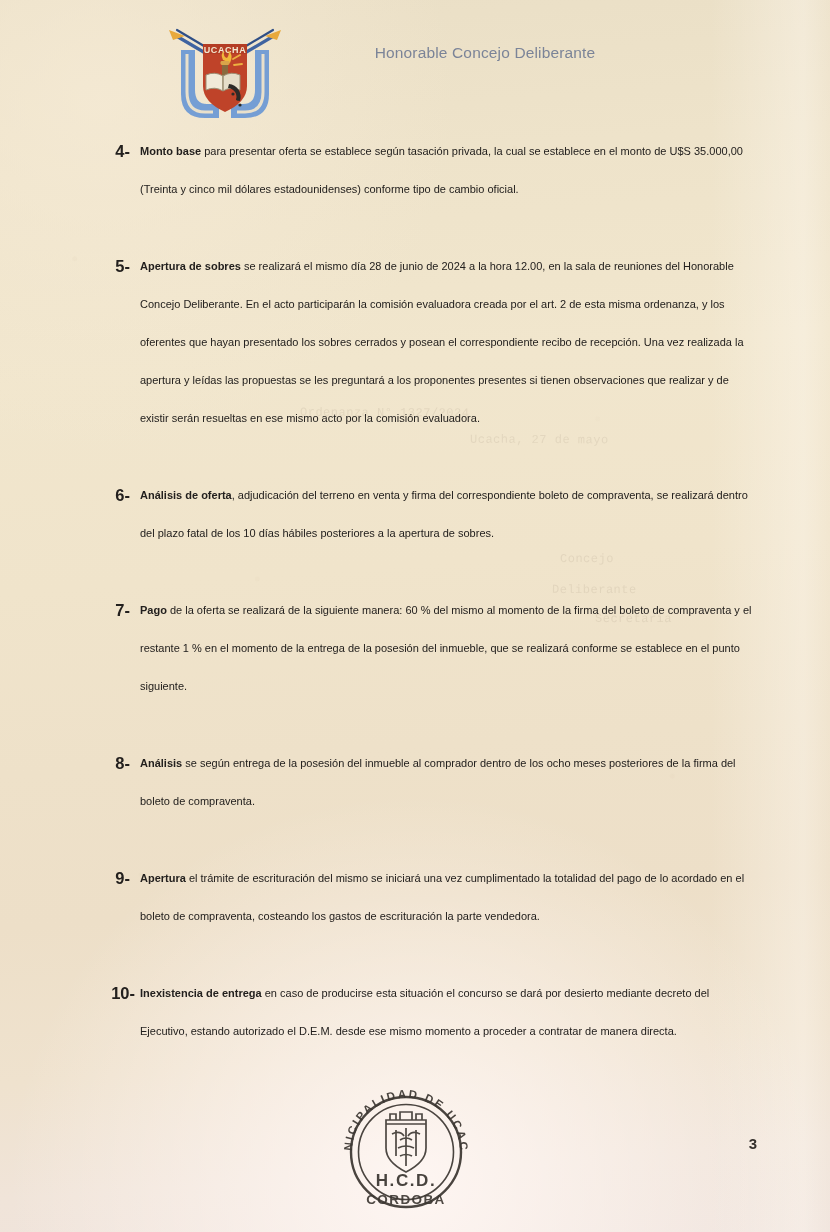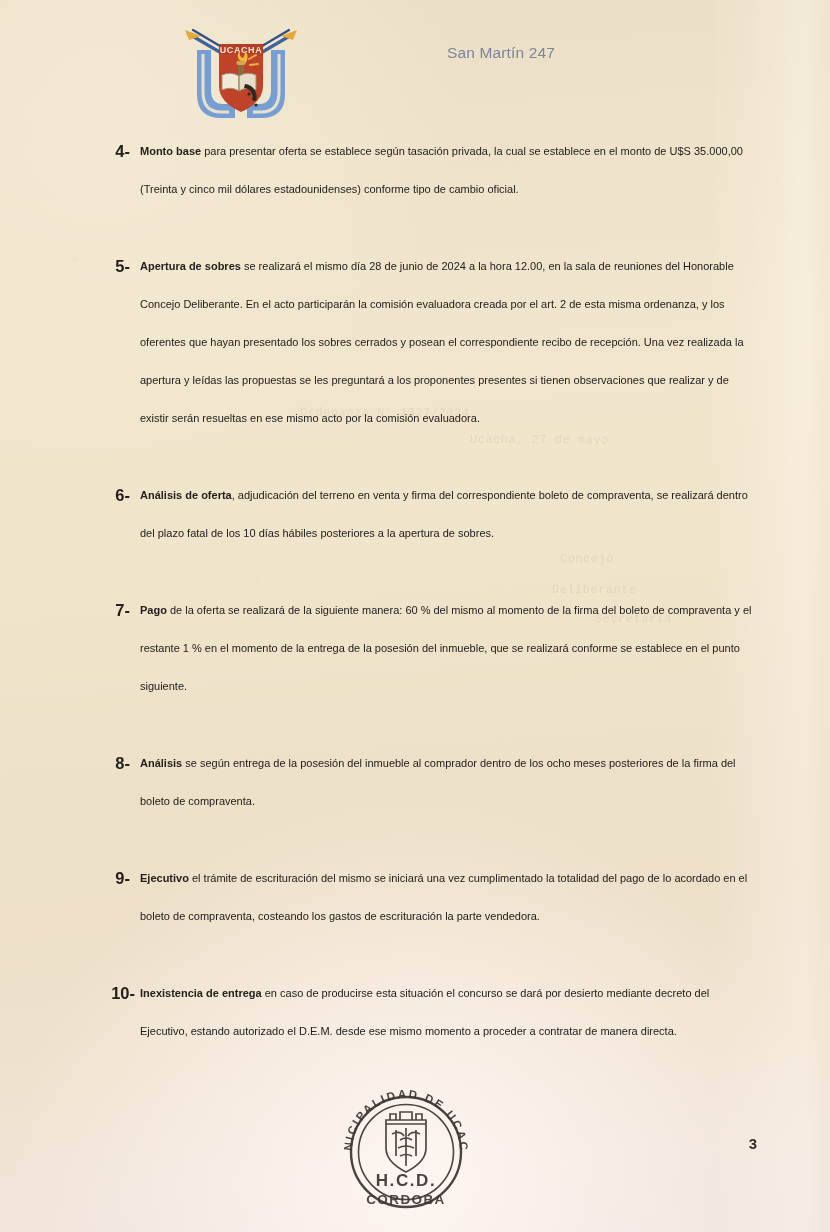--- a/index.html
+++ b/index.html
@@ -68,21 +68,21 @@
     letter-spacing: 0.5px;
     white-space: nowrap;
     pointer-events: none;
     font-family: Liberation Mono, monospace;
   }
 
   
   #letterhead {
     position: absolute;
     top: 18px;
-    left: 16px;
+    left: 0;
     width: 790px;
     height: 112px;
   }
 
   
   #crest {
     position: absolute;
     left: 163px;
     top: 2px;
     width: 124px;
@@ -237,32 +237,32 @@
         <g fill="#2c2a27">
           <path d="M66 64 a13 13 0 0 1 11 17 l-4 -1 a9 9 0 0 0 -8 -12 Z"></path>
           <circle cx="70" cy="74" r="1.6"></circle>
           <circle cx="75" cy="79" r="1.6"></circle>
           <circle cx="77" cy="85" r="1.6"></circle>
         </g>
       </svg>
     </div>
 
     <div id="header-text">
-      <span class="hdr-line">San Martín 247</span>
+      <span class="hdr-line">Honorable Concejo Deliberante</span>
     </div>
   </header>
 
   <main id="content">
     <ol class="numlist" id="clause-list">
         <li class="numitem"><span class="num">4-</span><span class="body"><b>Monto base</b><span> para presentar oferta se establece según tasación privada, la cual se establece en el monto de U$S 35.000,00 (Treinta y cinco mil dólares estadounidenses) conforme tipo de cambio oficial.</span></span></li>
         <li class="numitem"><span class="num">5-</span><span class="body"><b>Apertura de sobres</b><span> se realizará el mismo día 28 de junio de 2024 a la hora 12.00, en la sala de reuniones del Honorable Concejo Deliberante. En el acto participarán la comisión evaluadora creada por el art. 2 de esta misma ordenanza, y los oferentes que hayan presentado los sobres cerrados y posean el correspondiente recibo de recepción. Una vez realizada la apertura y leídas las propuestas se les preguntará a los proponentes presentes si tienen observaciones que realizar y de existir serán resueltas en ese mismo acto por la comisión evaluadora.</span></span></li>
         <li class="numitem"><span class="num">6-</span><span class="body"><b>Análisis de oferta</b><span>, adjudicación del terreno en venta y firma del correspondiente boleto de compraventa, se realizará dentro del plazo fatal de los 10 días hábiles posteriores a la apertura de sobres.</span></span></li>
         <li class="numitem"><span class="num">7-</span><span class="body"><b>Pago</b><span> de la oferta se realizará de la siguiente manera: 60 % del mismo al momento de la firma del boleto de compraventa y el restante 1 % en el momento de la entrega de la posesión del inmueble, que se realizará conforme se establece en el punto siguiente.</span></span></li>
         <li class="numitem"><span class="num">8-</span><span class="body"><b>Análisis</b><span> se según entrega de la posesión del inmueble al comprador dentro de los ocho meses posteriores de la firma del boleto de compraventa.</span></span></li>
-        <li class="numitem"><span class="num">9-</span><span class="body"><b>Ejecutivo</b><span> el trámite de escrituración del mismo se iniciará una vez cumplimentado la totalidad del pago de lo acordado en el boleto de compraventa, costeando los gastos de escrituración la parte vendedora.</span></span></li>
+        <li class="numitem"><span class="num">9-</span><span class="body"><b>Apertura</b><span> el trámite de escrituración del mismo se iniciará una vez cumplimentado la totalidad del pago de lo acordado en el boleto de compraventa, costeando los gastos de escrituración la parte vendedora.</span></span></li>
         <li class="numitem wide-num"><span class="num">10-</span><span class="body"><b>Inexistencia de entrega</b><span> en caso de producirse esta situación el concurso se dará por desierto mediante decreto del Ejecutivo, estando autorizado el D.E.M. desde ese mismo momento a proceder a contratar de manera directa.</span></span></li>
       </ol>
 
   </main>
 
   <div id="stamp">
     <svg viewBox="0 0 152 142" width="152" height="142" aria-hidden="true">
       <defs>
         <path id="ringpath" d="M 76 131 m -55 0 a 55 55 0 1 1 110 0"></path>
         <path id="ringpath-top" d="M 22 72 a 54 54 0 0 1 108 0"></path>

